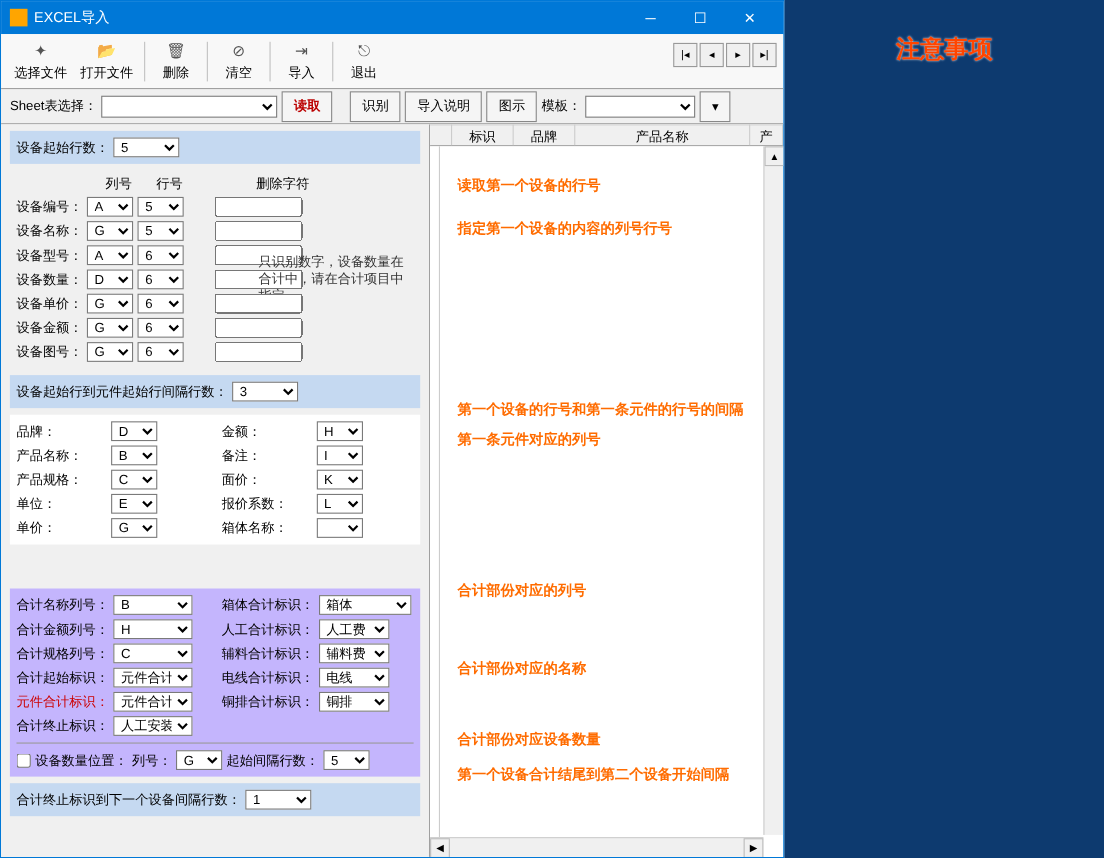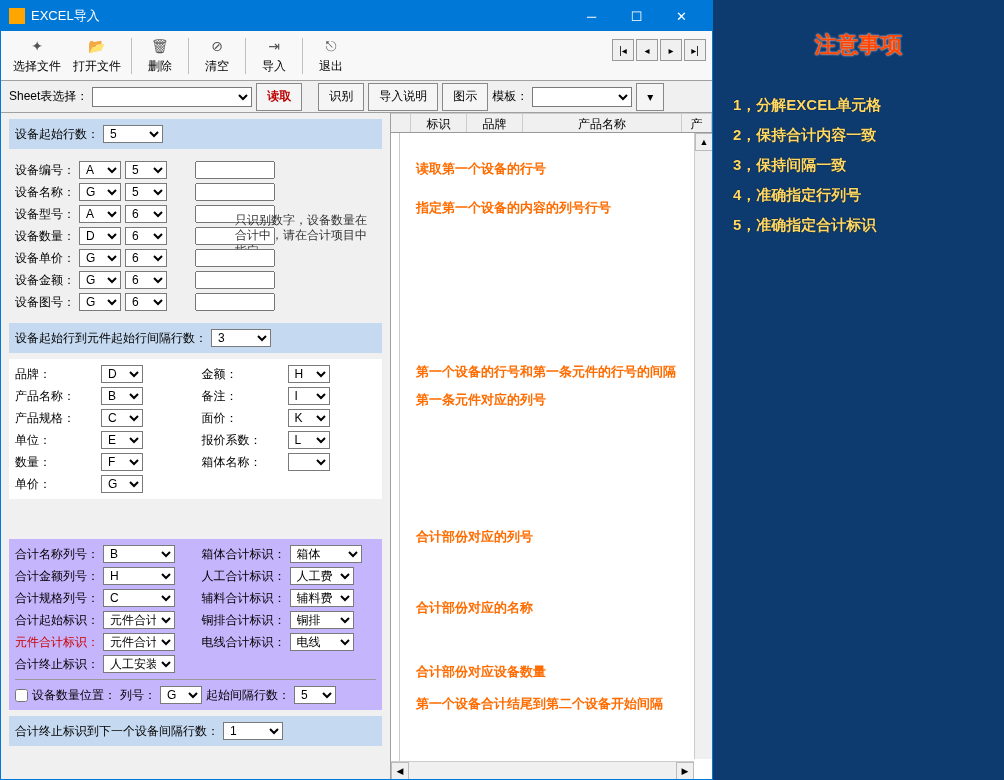--- a/index.html
+++ b/index.html
@@ -144,20 +144,27 @@
       <div class="tab-content">
 
         <div class="section blue">
           <div class="row">
             <label>设备起始行数：</label>
             <select class="w60"><option>5</option></select>
           </div>
         </div>
 
         <div class="section" style="background:#f0f0f0">
+          <div class="hdr-row">
+              <span style="width:70px"></span>
+              <span style="width:46px">列号</span>
+              <span style="width:46px">行号</span>
+              <span style="width:40px"></span>
+              <span style="width:80px">删除字符</span>
+            </div>
           <div id="dev-fields">
               <div class="row" style="position: relative;">
                 <label>设备编号：</label>
   <select class="w30"><option>A</option></select>
   <select class="w30"><option>5</option></select>
   <span style="width:20px"></span>
   <input class="w80" style="">
               </div>
               <div class="row" style="position: relative;">
                 <label>设备名称：</label>
@@ -224,24 +231,20 @@
               </div>
               <div class="row">
                 <label class="w80">产品规格：</label>
                 <select class="w30"><option>C</option></select>
               </div>
               <div class="row">
                 <label class="w80">单位：</label>
                 <select class="w30"><option>E</option></select>
               </div>
               <div class="row">
-                <label class="w80">数量：</label>
-                <select class="w30"><option>F</option></select>
-              </div>
-              <div class="row">
                 <label class="w80">单价：</label>
                 <select class="w30"><option>G</option></select>
               </div>
             </div>
           <div id="part-right" style="flex:1">
               <div class="row">
                 <label class="w80">金额：</label>
                 <select class="w30"><option>H</option></select>
               </div>
               <div class="row">
@@ -287,37 +290,37 @@
                   <select style="width:72px"><option>元件合计</option></select>
                 </div>
                 <div class="row">
                   <label class="w80 ">合计终止标识：</label>
                   <select style="width:72px"><option>人工安装费</option></select>
                 </div>
               </div>
             <div id="sum-right" style="flex:1">
                 <div class="row">
                   <label class="w80">箱体合计标识：</label>
-                  <select style="width:72px"><option>箱体</option></select>
+                  <select style="width:84px"><option>箱体</option></select>
                 </div>
                 <div class="row">
                   <label class="w80">人工合计标识：</label>
                   <select style="width:64px"><option>人工费</option></select>
                 </div>
                 <div class="row">
                   <label class="w80">辅料合计标识：</label>
                   <select style="width:64px"><option>辅料费</option></select>
                 </div>
                 <div class="row">
+                  <label class="w80">电线合计标识：</label>
+                  <select style="width:64px"><option>电线</option></select>
+                </div>
+                <div class="row">
                   <label class="w80">铜排合计标识：</label>
                   <select style="width:64px"><option>铜排</option></select>
-                </div>
-                <div class="row">
-                  <label class="w80">电线合计标识：</label>
-                  <select style="width:64px"><option>电线</option></select>
                 </div>
               </div>
           </div>
           <div class="hr"></div>
           <div class="row">
             <input type="checkbox" class="checkbox" style="">
             <label style="min-width:auto">设备数量位置：</label>
             <label style="min-width:auto">列号：</label>
             <select class="w30"><option>G</option></select>
             <label style="min-width:auto">起始间隔行数：</label>
@@ -363,20 +366,13 @@
             <div style="flex:1"></div>
             <div class="sbtn">▶</div>
           </div>
       </div>
     </div>
   </div>
 </div>
 
 <div class="sidebar-notes">
   <h2>注意事项</h2>
-  <ol id="notes-list">
-      <li>1，分解EXCEL单元格</li>
-      <li>2，保持合计内容一致</li>
-      <li>3，保持间隔一致</li>
-      <li>4，准确指定行列号</li>
-      <li>5，准确指定合计标识</li>
-    </ol>
 </div>
 
 </body></html>

